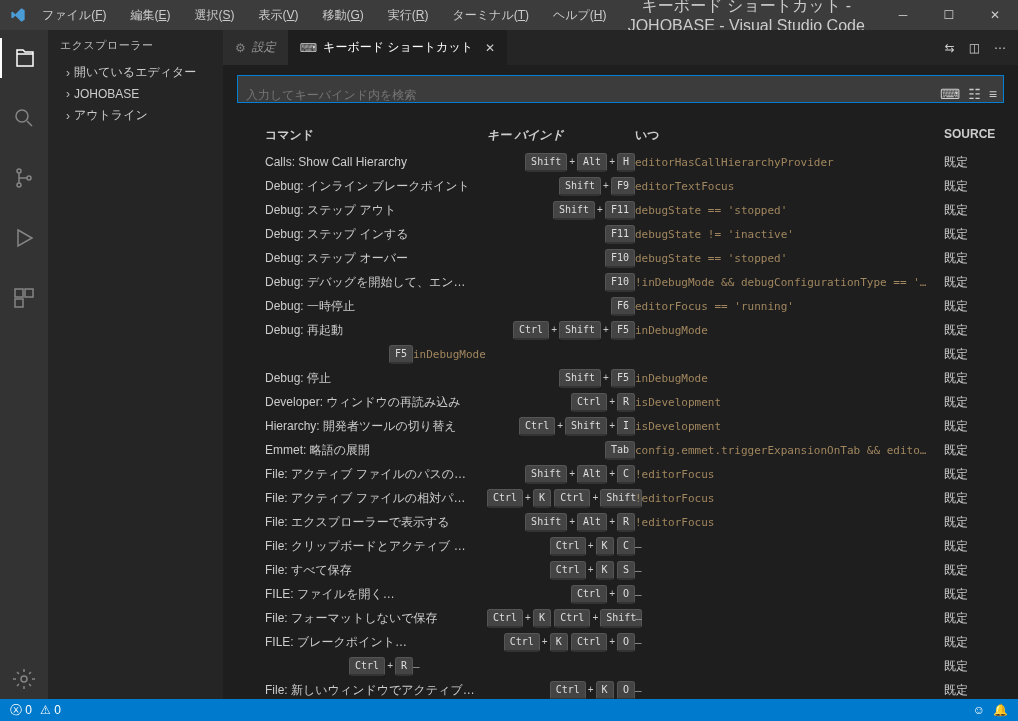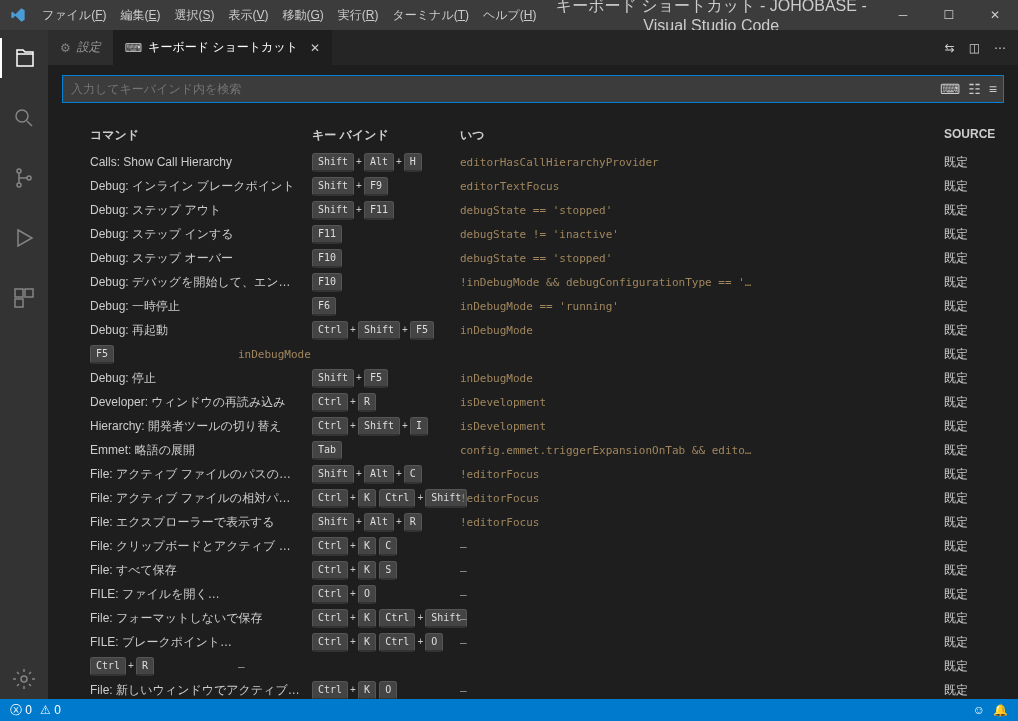--- a/index.html
+++ b/index.html
@@ -1,19 +1,19 @@
 <!DOCTYPE html>
 <html><head>
 <meta charset="utf-8">
 <style>
 * { box-sizing: border-box; margin: 0; padding: 0; font-family: "Meiryo UI","Segoe UI",sans-serif; }
 body { width:1018px; height:721px; background:#1e1e1e; color:#cccccc; overflow:hidden; font-size:12px; }
 .titlebar { height:30px; background:#3c3c3c; display:flex; align-items:center; color:#cccccc; }
 .titlebar .vslogo { width:36px; display:flex; align-items:center; justify-content:center; }
-.titlebar .menu { display:flex; gap:2px; }
+.titlebar .menu { display:flex; gap:12px; }
 .titlebar .menu span { padding:0 6px; }
 .titlebar .menu span u { text-decoration:underline; }
 .titlebar .title { flex:1; text-align:center; font-size:16px; color:#cccccc; }
 .titlebar .winctl { display:flex; }
 .titlebar .winctl div { width:46px; height:30px; display:flex; align-items:center; justify-content:center; color:#cccccc; }
 .main { display:flex; height:calc(721px - 30px - 22px); }
 .activity { width:48px; background:#333333; display:flex; flex-direction:column; align-items:center; padding-top:8px; gap:20px; }
 .activity .aicon { width:48px; height:40px; display:flex; align-items:center; justify-content:center; color:#858585; }
 .activity .aicon.active { color:#ffffff; border-left:2px solid #ffffff; }
 .activity .spacer { flex:1; }
@@ -24,32 +24,32 @@
 .editor { flex:1; display:flex; flex-direction:column; background:#1e1e1e; min-width:0; }
 .tabbar { height:35px; background:#252526; display:flex; align-items:stretch; }
 .tab { display:flex; align-items:center; gap:6px; padding:0 12px; font-size:12px; font-style:italic; }
 .tab .ticon { font-style:normal; opacity:0.8; }
 .tab.inactive { color:#969696; background:#2d2d2d; }
 .tab.active { background:#1e1e1e; color:#ffffff; font-style:normal; }
 .tab .close { font-style:normal; color:#cccccc; margin-left:6px; }
 .tabbar .tabspacer { flex:1; }
 .tabbar .toolbar { display:flex; align-items:center; gap:14px; padding-right:12px; color:#cccccc; }
 .content { flex:1; padding:10px 14px 0 14px; display:flex; flex-direction:column; min-height:0; }
-.searchrow { display:flex; align-items:center; border:1px solid #007fd4; background:#3c3c3c; height:28px; padding:0 6px 0 8px; }
+.searchrow { display:flex; align-items:flex-end; border:1px solid #007fd4; background:#3c3c3c; height:28px; padding:0 6px 0 8px; }
 .searchrow input { flex:1; background:transparent; border:none; outline:none; color:#cccccc; font-size:12px; }
 .searchrow .sbtns { display:flex; gap:8px; color:#cccccc; font-size:14px; }
 .headers { display:flex; padding:24px 0 6px 28px; font-size:12px; color:#cccccc; font-weight:bold; }
 .headers .h-cmd { width:222px; }
-.headers .h-key { width:148px; }
+.headers .h-key { width:148px;font-style:italic; }
 .headers .h-when { flex:1; }
 .headers .h-src { width:60px; text-align:left; }
 .tablewrap { flex:1; overflow:hidden; }
 .row { display:flex; align-items:center; padding:0 0 0 28px; height:24px; font-size:12px; color:#cccccc; }
 .row .c-cmd { width:222px; white-space:nowrap; overflow:hidden; text-overflow:ellipsis; padding-right:10px; }
-.row .c-key { width:148px; white-space:nowrap; }
+.row .c-key { width:148px; white-space:nowrap;text-align:right; }
 .row .c-when { flex:1; color:#a0865e; font-family:Consolas,monospace; font-size:11px; white-space:nowrap; overflow:hidden; text-overflow:ellipsis; padding-right:6px; }
 .row .c-src { width:60px; }
 .kb { display:inline-block; background:#444444; border:1px solid #555; border-bottom:2px solid #333; border-radius:3px; padding:0 5px; font-size:10px; line-height:16px; color:#dddddd; font-family:Consolas,monospace; }
 .plus { color:#cccccc; padding:0 2px; font-size:10px; }
 .dash { color:#aaaaaa; font-family:Consolas,monospace; }
 .status { height:22px; background:#007acc; color:#ffffff; display:flex; align-items:center; justify-content:space-between; padding:0 10px; font-size:12px; }
 .status .left, .status .right { display:flex; align-items:center; gap:8px; }
 </style>
 </head>
 <body>
@@ -113,20 +113,28 @@
       </div>
     <div class="spacer"></div>
     <div class="aicon">
         <svg width="24" height="24" viewBox="0 0 24 24" fill="none" stroke="currentColor" stroke-width="1.5">
           <circle cx="12" cy="12" r="3"></circle>
           <path d="M12 2v3M12 19v3M4 12H1M23 12h-3M5 5l2 2M17 17l2 2M5 19l2-2M17 7l2-2"></path>
         </svg>
       </div>
   </div>
 
+  <div class="sidebar">
+    <div class="sbtitle">エクスプローラー</div>
+    <div id="sbitems">
+        <div class="sbitem">開いているエディター</div>
+        <div class="sbitem">JOHOBASE</div>
+        <div class="sbitem">アウトライン</div>
+      </div>
+  </div>
 
   <div class="editor">
     <div class="tabbar">
       <div class="tab inactive">
         <span class="ticon">⚙</span>
         <span>設定</span>
       </div>
       <div class="tab active">
         <span class="ticon">⌨</span>
         <span>キーボード ショートカット</span>
@@ -188,21 +196,21 @@
           </div>
           <div class="row">
             <div class="c-cmd">Debug: デバッグを開始して、エントリで...</div>
             <div class="c-key"><span class="kb">F10</span></div>
             <div class="c-when">!inDebugMode &amp;&amp; debugConfigurationType == '…</div>
             <div class="c-src">既定</div>
           </div>
           <div class="row">
             <div class="c-cmd">Debug: 一時停止</div>
             <div class="c-key"><span class="kb">F6</span></div>
-            <div class="c-when">inDebugMode == 'running'</div>
+            <div class="c-when">editorFocus == 'running'</div>
             <div class="c-src">既定</div>
           </div>
           <div class="row">
             <div class="c-cmd">Debug: 再起動</div>
             <div class="c-key"><span class="kb">Ctrl</span><span class="plus">+</span><span class="kb">Shift</span><span class="plus">+</span><span class="kb">F5</span></div>
             <div class="c-when">inDebugMode</div>
             <div class="c-src">既定</div>
           </div>
           <div class="row">
             <div class="c-key"><span class="kb">F5</span></div>

